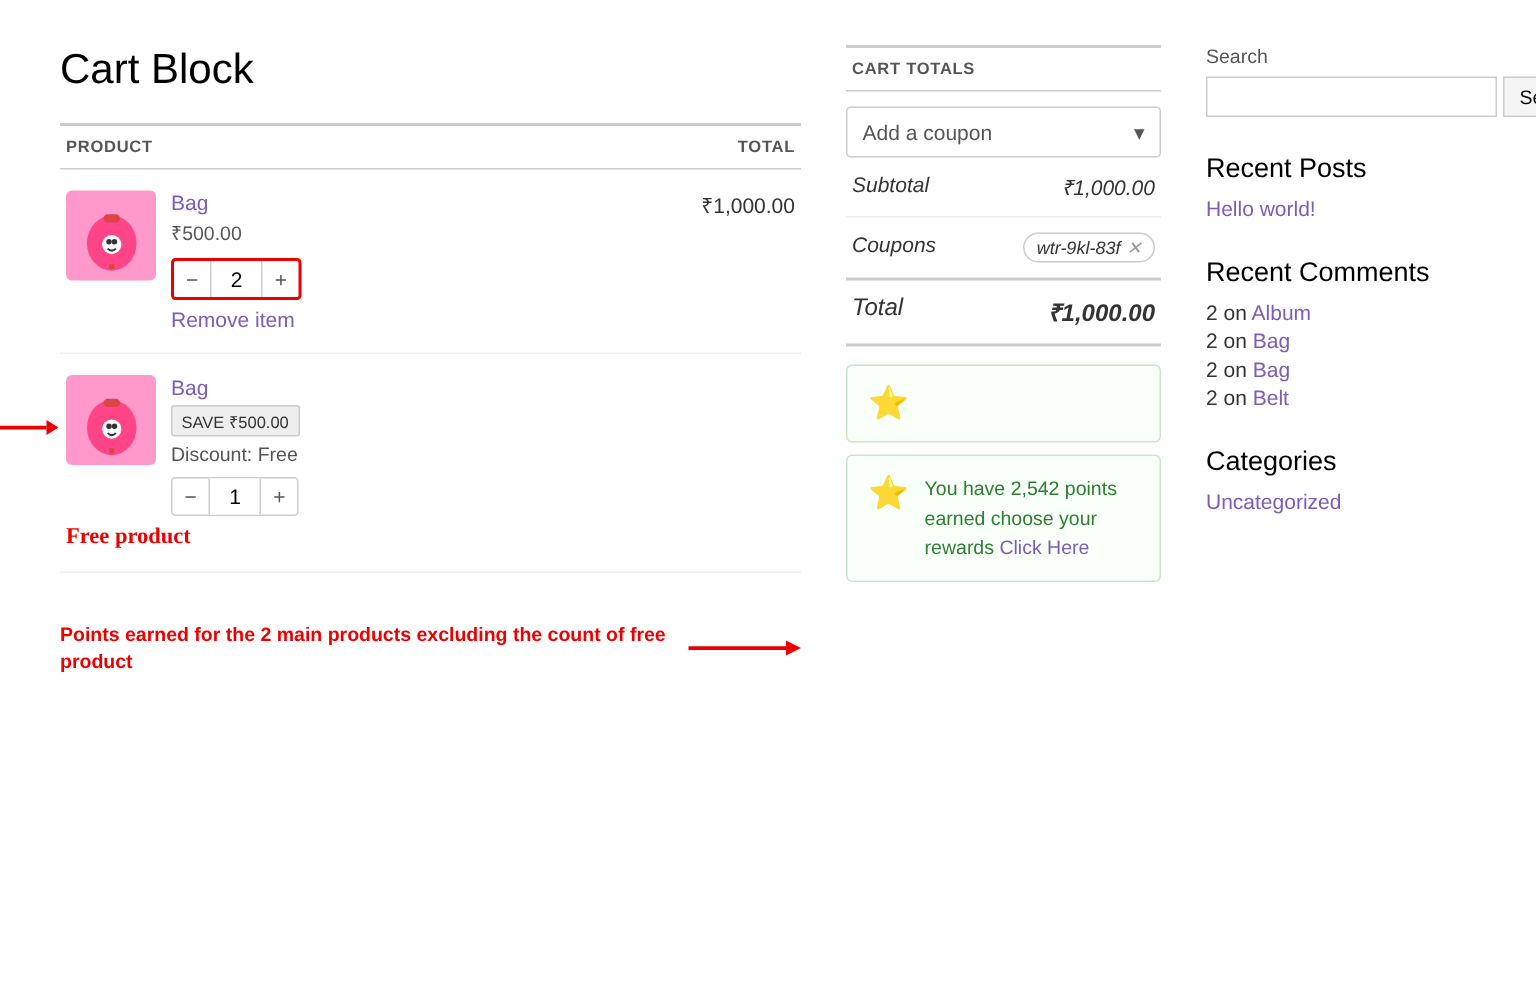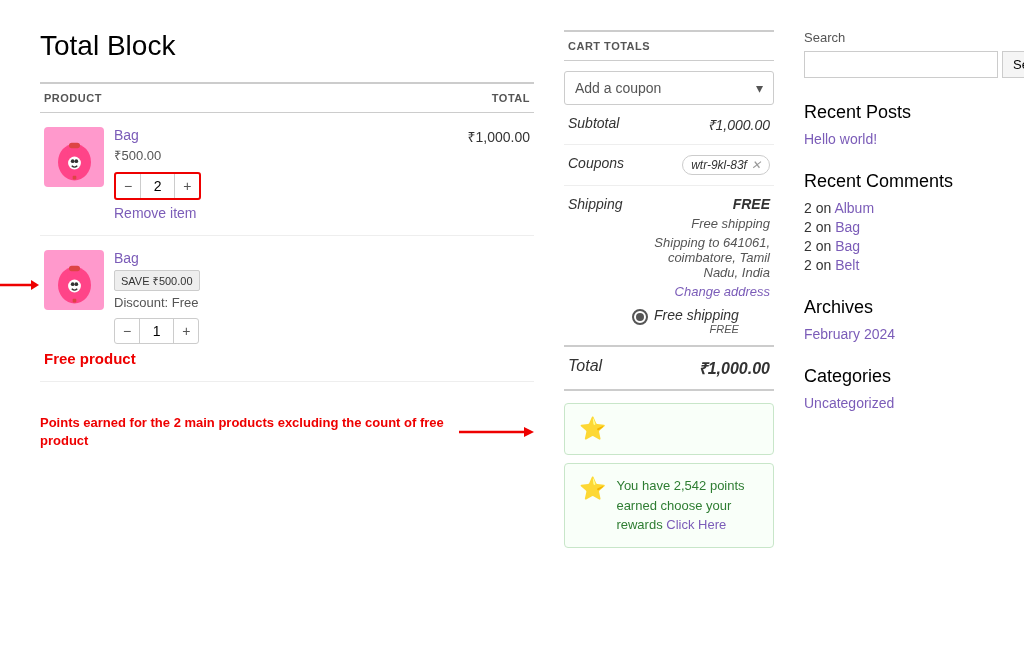--- a/index.html
+++ b/index.html
@@ -78,21 +78,21 @@
     .annotation { color: #e00; font-size: 13px; font-weight: bold; margin-top: 6px; line-height: 1.4; }
 
     .annotation-section { margin-top: 10px; }
   </style>
 </head>
 <body>
 
 <div class="page-wrapper">
 
   <div class="main-content">
-    <h1 class="page-title">Total Block</h1>
+    <h1 class="page-title">Cart Block</h1>
 
     <table class="cart-table">
       <thead>
         <tr>
           <th>PRODUCT</th>
           <th class="total-col">TOTAL</th>
         </tr>
       </thead>
       <tbody>
 
@@ -155,21 +155,21 @@
                   <span class="save-badge">SAVE ₹500.00</span>
                 </div>
                 <div class="discount-label">Discount: Free</div>
                 <div class="qty-wrapper-normal">
                   <button class="qty-btn">−</button>
                   <input type="text" class="qty-input" value="1" style="">
                   <button class="qty-btn">+</button>
                 </div>
               </div>
             </div>
-            <div class="free-product-label" style="margin-top:6px;">Free product</div>
+            <div class="free-product-label" style="margin-top:6px;font-family:Liberation Serif, serif;">Free product</div>
           </td>
           <td class="total-col"></td>
         </tr>
       </tbody>
     </table>
 
     <div class="annotation-section">
       <div style="display:flex; align-items:center; gap:10px; margin-top:10px;">
         <div>
           <span class="annotation">Points earned for the 2 main products excluding the count of free product</span>
@@ -204,38 +204,20 @@
         <tr>
           <td>Coupons</td>
           <td>
             <span class="coupon-badge">
               <span>wtr-9kl-83f</span>
               <span class="coupon-x">✕</span>
             </span>
           </td>
         </tr>
 
-        <tr>
-          <td>Shipping</td>
-          <td>
-            <span style="font-weight:bold;">FREE</span>
-            <div class="shipping-address">Free shipping</div>
-            <div class="shipping-address">Shipping to 641061, coimbatore, Tamil Nadu, India</div>
-            <a href="#" class="change-address">Change address</a>
-            <div class="shipping-option">
-              <div class="radio-circle">
-                <div class="radio-inner"></div>
-              </div>
-              <div>
-                <div class="shipping-label">Free shipping</div>
-                <div class="shipping-sub">FREE</div>
-              </div>
-            </div>
-          </td>
-        </tr>
 
         <tr class="total-row">
           <td>Total</td>
           <td>₹1,000.00</td>
         </tr>
       </tbody>
     </table>
 
     <div class="reward-box reward-box-green" style="margin-top:12px;">
       <div class="star-icon">⭐</div>
@@ -267,24 +249,20 @@
     </div>
 
     <div class="sidebar-section">
       <h3>Recent Comments</h3>
       <div class="sidebar-comment">2 on <a href="#" class="sidebar-link" style="display:inline;">Album</a></div>
       <div class="sidebar-comment">2 on <a href="#" class="sidebar-link" style="display:inline;">Bag</a></div>
       <div class="sidebar-comment">2 on <a href="#" class="sidebar-link" style="display:inline;">Bag</a></div>
       <div class="sidebar-comment">2 on <a href="#" class="sidebar-link" style="display:inline;">Belt</a></div>
     </div>
 
-    <div class="sidebar-section">
-      <h3>Archives</h3>
-      <a href="#" class="sidebar-link">February 2024</a>
-    </div>
 
     <div class="sidebar-section">
       <h3>Categories</h3>
       <a href="#" class="sidebar-link">Uncategorized</a>
     </div>
 
   </div>
 </div>
 
 </body></html>

